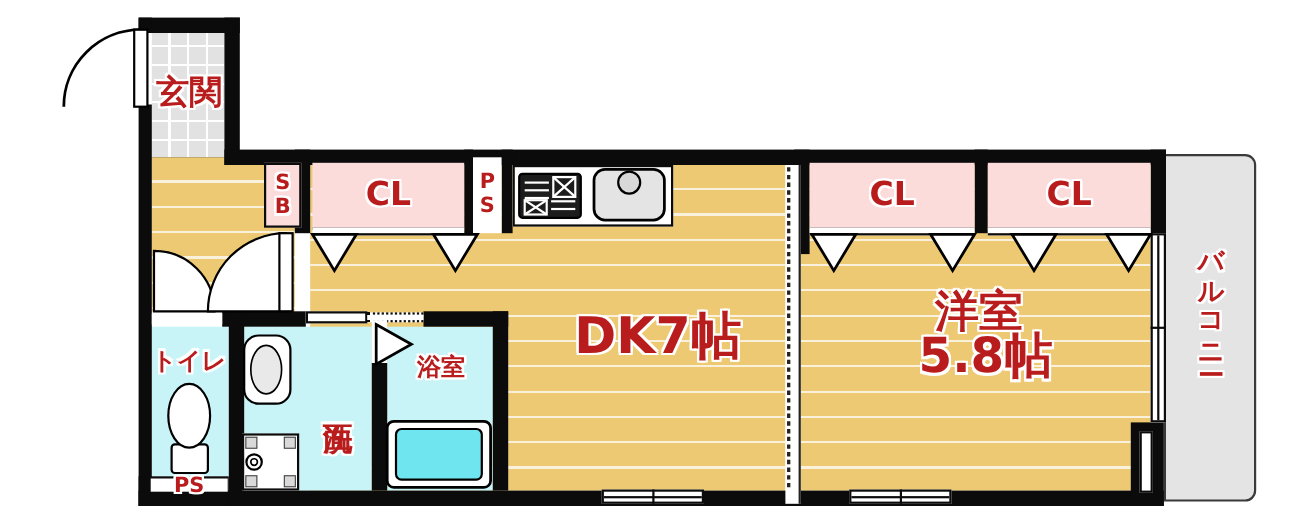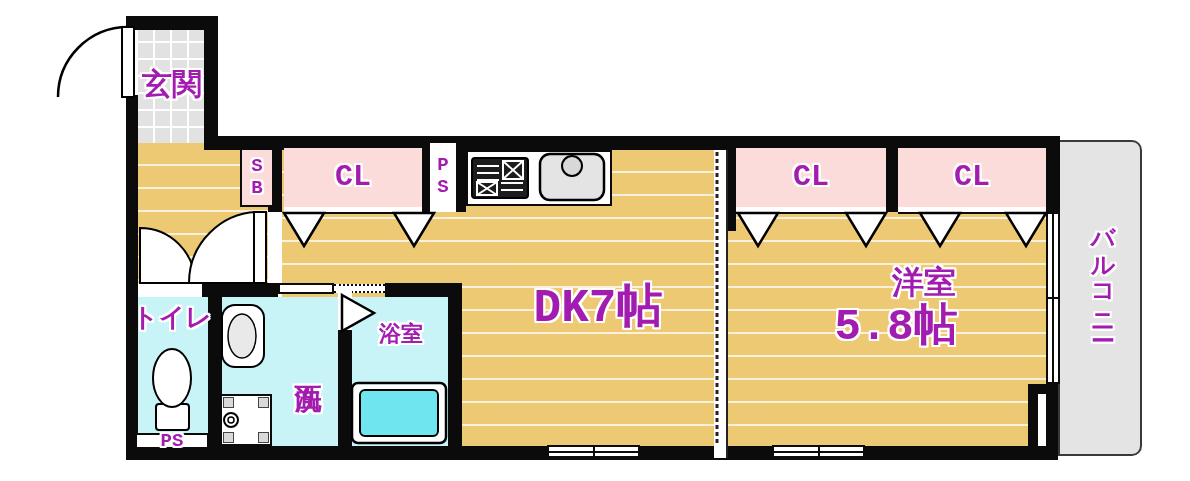--- a/index.html
+++ b/index.html
@@ -18,23 +18,23 @@
   .opening{position:absolute;background:#fff;}
   .slidedoor{position:absolute;background:#fff;border:2px solid #0b0b0b;box-sizing:border-box;}
   .rail{position:absolute;background:#fff;border-top:2px dotted #0b0b0b;border-bottom:2px dotted #0b0b0b;box-sizing:border-box;}
   .window{position:absolute;background:#fff;border:2px solid #0b0b0b;box-sizing:border-box;}
   .win-mid-h{position:absolute;left:0;right:0;top:50%;border-top:2px solid #0b0b0b;margin-top:-1px;}
   .win-mid-v{position:absolute;top:0;bottom:0;left:50%;border-left:2px solid #0b0b0b;margin-left:-1px;}
   .win-tick-v{position:absolute;top:-2px;bottom:-2px;left:50%;border-left:2px solid #0b0b0b;margin-left:-1px;}
   .win-tick-h{position:absolute;left:-2px;right:-2px;top:50%;border-top:2px solid #0b0b0b;margin-top:-1px;}
   .balcony{position:absolute;background:#e4e4e4;border:2px solid #3a3a3a;border-radius:0 10px 10px 0;box-sizing:border-box;}
   .accordion{position:absolute;background:#fff;border-right:2px solid #222;box-sizing:border-box;}
-  .lbl{position:absolute;color:#a21caf;font-weight:700;white-space:nowrap;transform:translate(-50%,-50%);
+  .lbl{position:absolute;color:#b91c1c;font-weight:700;white-space:nowrap;transform:translate(-50%,-50%);
        text-shadow:2px 0 0 #fff,-2px 0 0 #fff,0 2px 0 #fff,0 -2px 0 #fff,
-                   2px 2px 0 #fff,-2px -2px 0 #fff,2px -2px 0 #fff,-2px 2px 0 #fff;z-index:40;font-family:Liberation Mono, monospace;}
+                   2px 2px 0 #fff,-2px -2px 0 #fff,2px -2px 0 #fff,-2px 2px 0 #fff;z-index:40;}
   .vert{writing-mode:vertical-rl;text-orientation:upright;}
   .pan{position:absolute;background:#fff;border:2px solid #0b0b0b;box-sizing:border-box;}
   .pansq{position:absolute;width:9px;height:9px;background:#d9d9d9;border:1px solid #444;}
   svg.overlay{position:absolute;left:0;top:0;z-index:30;pointer-events:none;}
   .z1{z-index:1}.z3{z-index:8}.z4{z-index:12}
 </style>
 </head>
 <body>
 
 <div id="plan">
@@ -181,23 +181,23 @@
     </g>
 
     <g>
       <rect x="352" y="383" width="94" height="60" rx="6" fill="#fff" stroke="#000" stroke-width="2.5"></rect>
       <rect x="360" y="390" width="78" height="46" rx="5" fill="#6fe6ef" stroke="#000" stroke-width="2"></rect>
     </g>
   </svg>
 
   <div class="lbl" style="left:172px;top:84px;font-size:30px;">玄関</div>
   <div class="lbl" style="left:598px;top:306px;font-size:46px;">DK7帖</div>
-  <div class="lbl" style="left:924px;top:283px;font-size:32px;">洋室</div>
+  <div class="lbl" style="left:890px;top:283px;font-size:40px;">洋室</div>
   <div class="lbl" style="left:896px;top:324px;font-size:44px;">5.8帖</div>
-  <div class="lbl" style="left:172px;top:317px;font-size:26px;">トイレ</div>
+  <div class="lbl" style="left:172px;top:328px;font-size:22px;">トイレ</div>
   <div class="lbl vert" style="left:306px;top:364px;font-size:27px;">洗面</div>
   <div class="lbl" style="left:401px;top:334px;font-size:22px;">浴室</div>
   <div class="lbl vert" style="left:1101px;top:270px;font-size:24px;letter-spacing:2px;">バルコニー</div>
   <div class="lbl vert" style="left:257px;top:177px;font-size:19px;">SB</div>
   <div class="lbl vert" style="left:443px;top:176px;font-size:19px;">PS</div>
   <div class="lbl" style="left:172px;top:441px;font-size:19px;">PS</div>
   <div class="lbl" style="left:353px;top:177px;font-size:30px;">CL</div>
   <div class="lbl" style="left:811px;top:177px;font-size:30px;">CL</div>
   <div class="lbl" style="left:972px;top:177px;font-size:30px;">CL</div>
 

